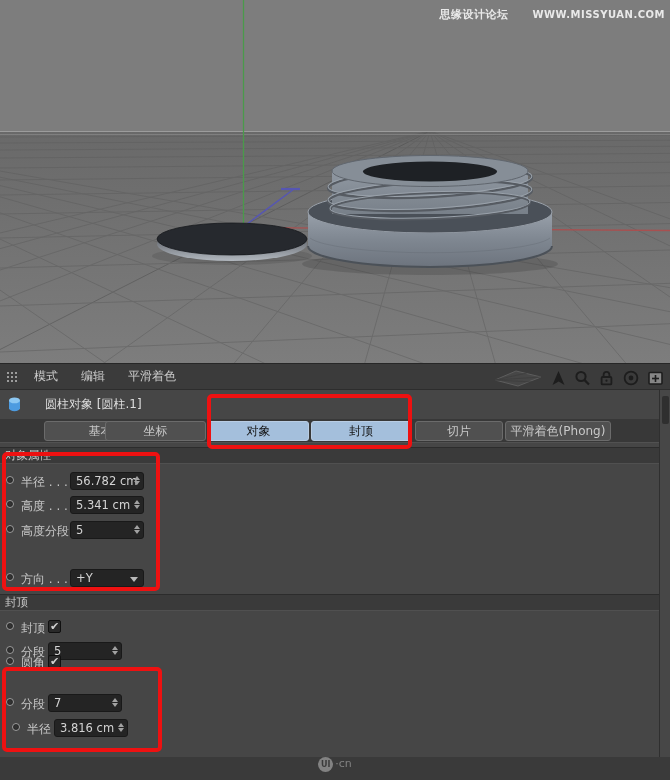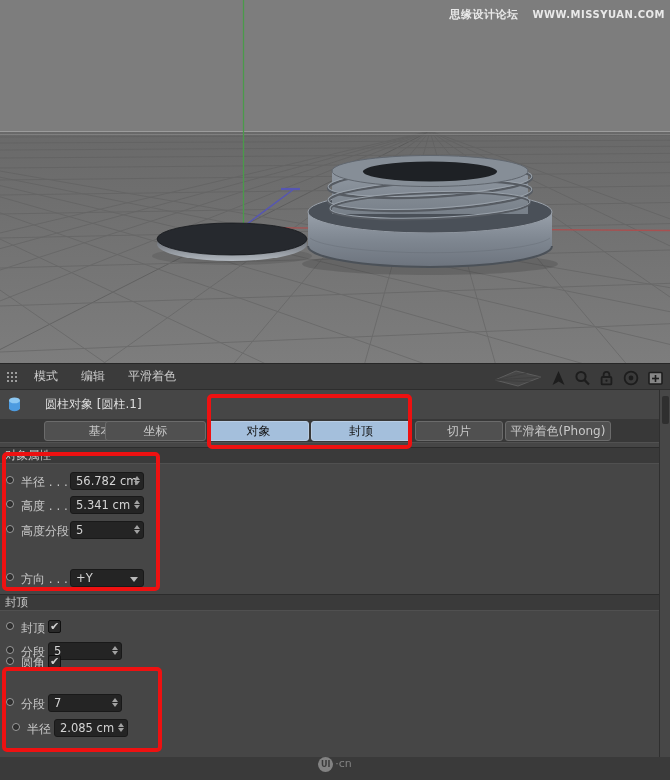--- a/index.html
+++ b/index.html
@@ -2,21 +2,21 @@
 <html><head>
 <meta charset="utf-8">
 <style>
   html,body{margin:0;padding:0;background:#2b2b2b;}
   *{box-sizing:border-box;}
   .screen{position:relative;width:670px;height:780px;overflow:hidden;
     font-family:"DejaVu Sans","Liberation Sans",sans-serif;-webkit-font-smoothing:antialiased;}
 
   
   .viewport{position:absolute;left:0;top:0;width:670px;height:363px;background:#7d7d7d;}
-  .watermark{position:absolute;top:7px;right:5px;display:flex;gap:14px;align-items:baseline;
+  .watermark{position:absolute;top:7px;right:5px;display:flex;gap:24px;align-items:baseline;
     color:rgba(242,242,242,.92);font-weight:bold;letter-spacing:.5px;}
   .watermark .wm-cn{font-size:11px;}
   .watermark .wm-url{font-size:10px;}
 
   
   .menubar{position:absolute;left:0;top:363px;width:670px;height:27px;background:#3b3b3b;
     border-top:1px solid #272727;border-bottom:1px solid #2d2d2d;display:flex;align-items:center;}
   .grip{width:14px;height:14px;margin-left:5px;
     background-image:radial-gradient(#9c9c9c 1px,transparent 1.2px);background-size:4px 4px;background-position:1px 1px;}
   .menu-items{display:flex;gap:23px;margin-left:15px;}
@@ -325,21 +325,21 @@
             <i class="tri-up"></i>
             <i class="tri-down"></i>
           </span>
       </span>
     </div>
 
     <div class="prow" style="top:328px;margin-left:6px;">
       <span class="kdot"></span>
       <span class="plabel">半径</span>
       <span class="pfield f-caps">
-        <span class="pvalue">2.085 cm</span>
+        <span class="pvalue">3.816 cm</span>
         <span class="stepper">
             <i class="tri-up"></i>
             <i class="tri-down"></i>
           </span>
       </span>
     </div>
   </div>
 
   <div class="scrollbar">
     <div class="scroll-thumb"></div>

